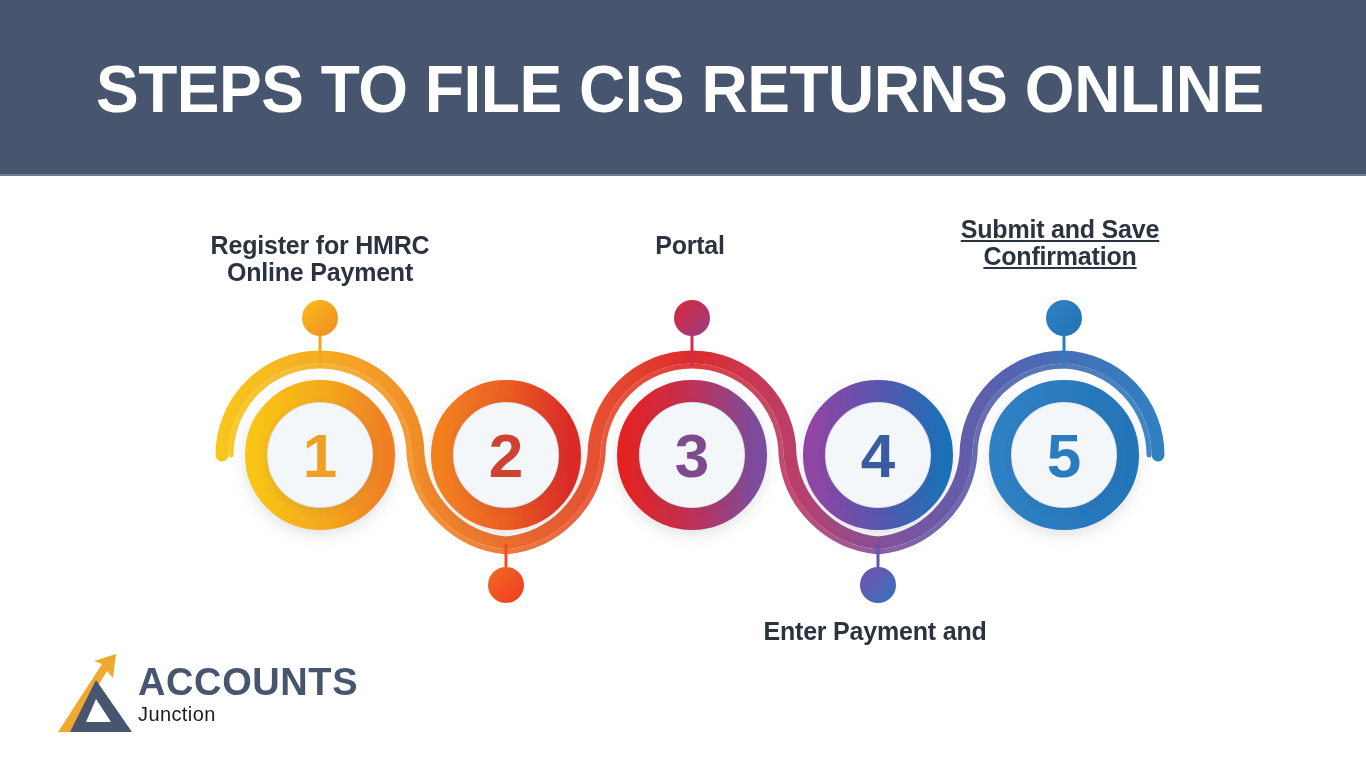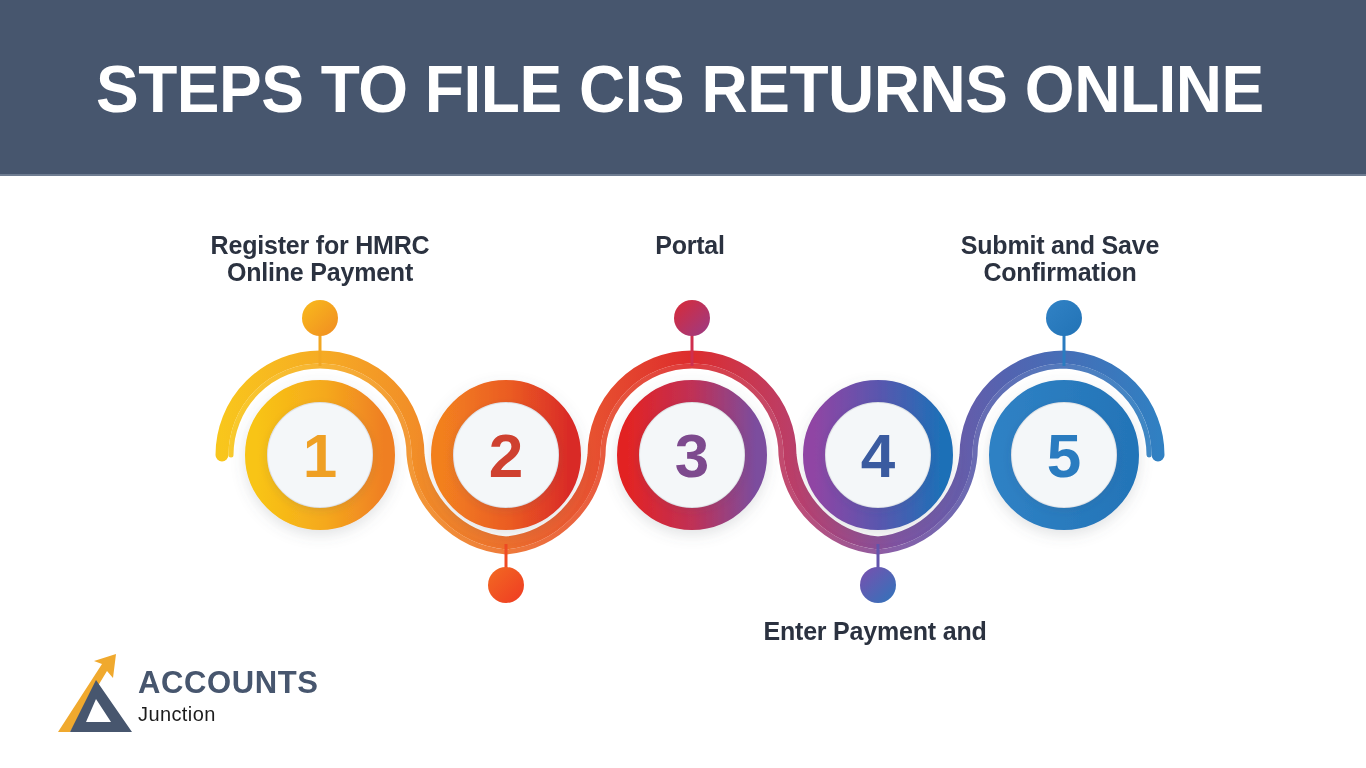--- a/index.html
+++ b/index.html
@@ -78,21 +78,21 @@
     font-weight: 700;
     letter-spacing: -0.2px;
     width: 300px;
   }
   .caption-line { display: block; white-space: nowrap; text-align: center; }
 
   #caption-step-1 { left: 170px; top: 56px; }
   #caption-step-2 { left: 348px; top: 442px; }
   #caption-step-3 { left: 540px; top: 56px; }
   #caption-step-4 { left: 725px; top: 442px; }
-  #caption-step-5 { left: 910px; top: 56px; }
+  #caption-step-5 { left: 910px; top: 40px; text-decoration: underline; }
 
   
   #brand-logo {
     position: absolute;
     left: 56px;
     top: 652px;
     width: 280px;
     height: 92px;
   }
   #logo-mark {
@@ -105,21 +105,21 @@
   #logo-wordmark {
     position: absolute;
     left: 82px;
     top: 14px;
     width: 200px;
   }
   #logo-accounts {
     display: block;
     color: #47566e;
     font-family: "Liberation Sans", sans-serif;
-    font-size: 31px;
+    font-size: 38px;
     line-height: 33px;
     font-weight: 700;
     letter-spacing: 0.6px;
   }
   #logo-junction {
     display: block;
     color: #1c1c1c;
     font-family: "Liberation Sans", sans-serif;
     font-size: 20px;
     line-height: 31px;

